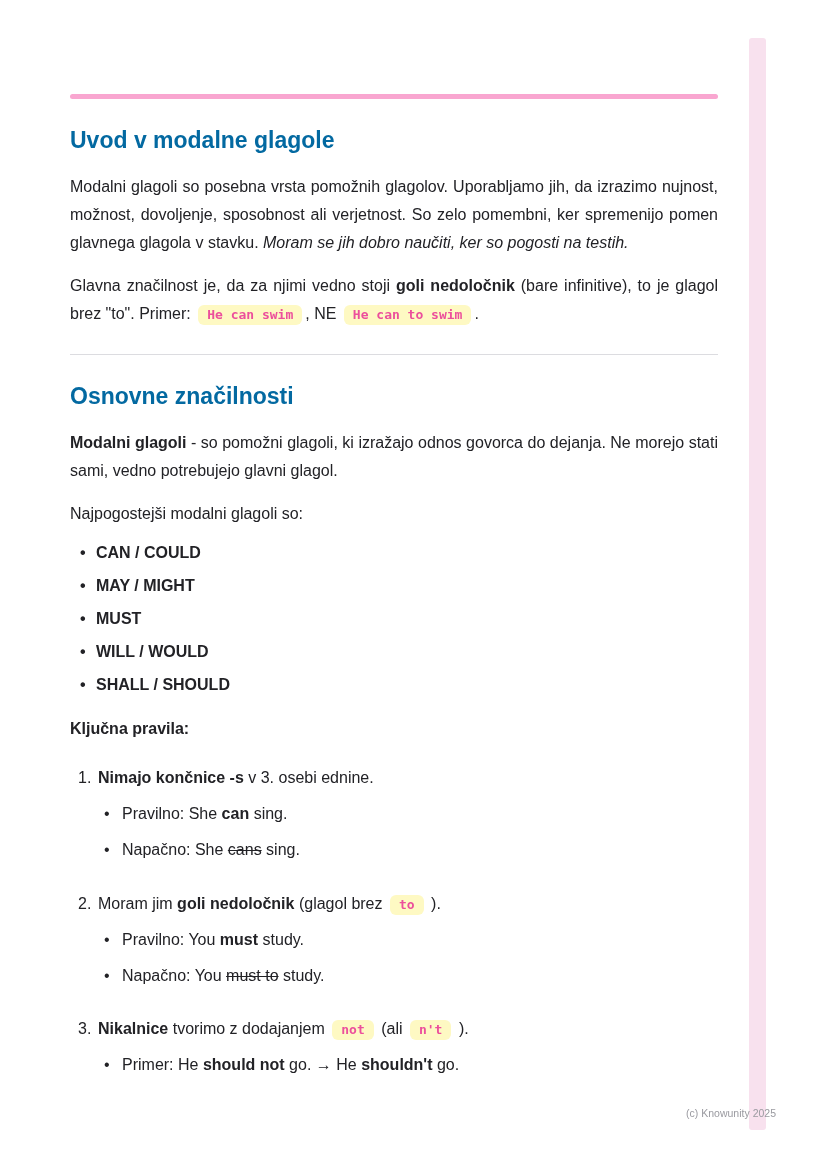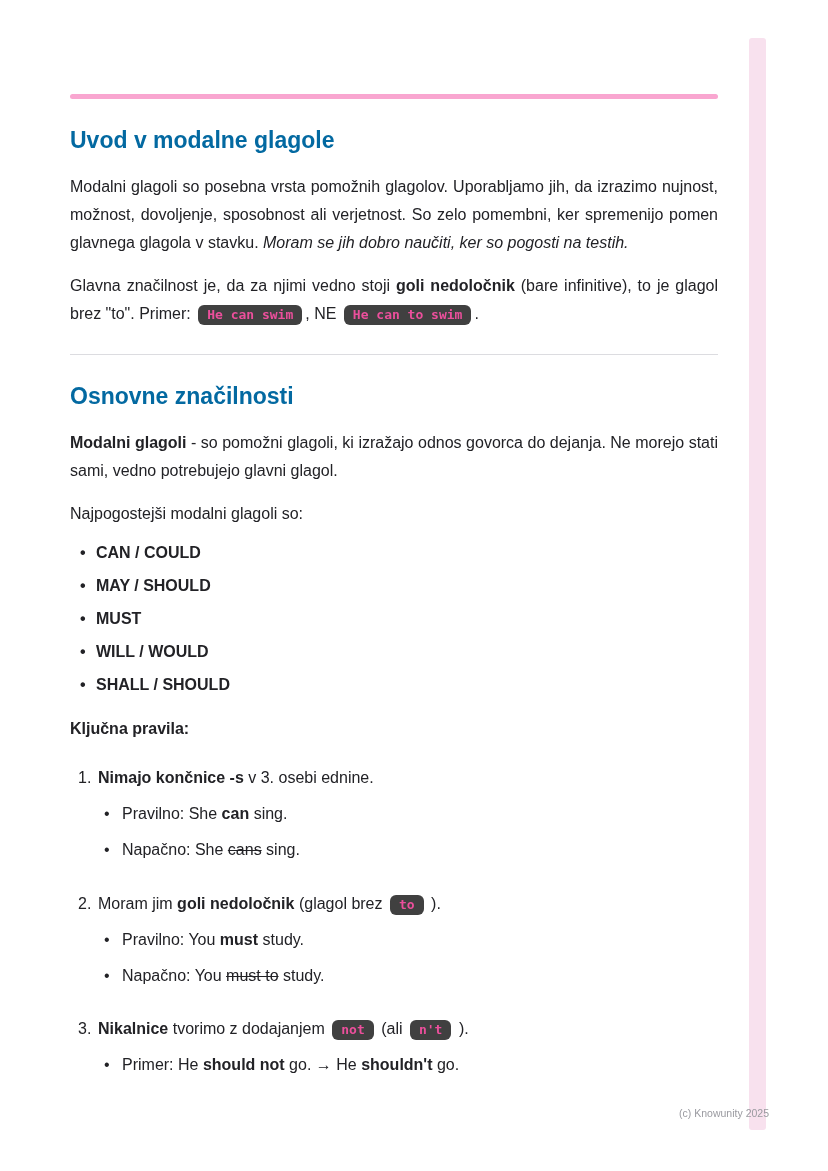--- a/index.html
+++ b/index.html
@@ -24,37 +24,37 @@
   .title-rule { height: 5px; background: #f9a6d0; border-radius: 3px; margin-top: 22px; }
   .section-heading { font-size: 23px; font-weight: 700; color: #0369a1; margin: 28px 0 0 0; }
   .para { font-size: 16px; line-height: 1.75; text-align: justify; margin: 15px 0 0 0; }
   .section-heading + .para { margin-top: 19px; }
   .bold { font-weight: 700; }
   .italic { font-style: italic; }
   .strike { text-decoration: line-through; }
   .inline-code {
     font-family: "DejaVu Sans Mono", monospace;
     font-size: 13px; font-weight: 700;
-    color: #ec4f9c; background: #404040;
+    color: #ec4f9c; background: #fef9c3;
     padding: 2px 9px 3px; border-radius: 6px;
     margin: 0 3px; white-space: nowrap;
   }
   .divider { border: none; border-top: 1px solid #dcdce0; margin: 26px 0 0 0; }
   .modal-list { list-style: none; margin: 16px 0 0 0; padding: 0 0 0 10px; }
   .modal-list li { font-weight: 700; font-size: 16px; margin-top: 15px; padding-left: 16px; position: relative; }
   .modal-list li::before { content: "\2022"; position: absolute; left: 0; }
   .rules-label { font-weight: 700; font-size: 16px; margin-top: 26px; }
   .rule { margin-top: 26px; padding-left: 8px; }
   .rule-main { display: flex; font-size: 16px; line-height: 1.7; }
   .rule-number { width: 20px; flex: 0 0 auto; }
   .rule-text { flex: 1 1 auto; }
   .sub-list { list-style: none; margin: 6px 0 0 0; padding: 0 0 0 26px; }
   .sub-list li { font-size: 16px; line-height: 1.7; margin-top: 9px; padding-left: 18px; position: relative; }
   .sub-list li::before { content: "\2022"; position: absolute; left: 0; }
-  .footer { position: absolute; right: 59px; bottom: 52px; font-size: 10.5px; color: #9a9aa0; }
+  .footer { position: absolute; right: 52px; bottom: 52px; font-size: 10.5px; color: #9a9aa0; }
 </style>
 </head>
 <body>
 
 <div class="edge-strip"></div>
 
 <div class="content">
 
   <div class="title-rule"></div>
 
@@ -66,21 +66,21 @@
 
   <hr class="divider">
 
   <section>
     <h2 class="section-heading">Osnovne značilnosti</h2>
     <p class="para"><span class="bold">Modalni glagoli</span><span> - so pomožni glagoli, ki izražajo odnos govorca do dejanja. Ne morejo stati sami, vedno potrebujejo glavni glagol.</span></p>
     <p class="para">Najpogostejši modalni glagoli so:</p>
 
     <ul class="modal-list">
       <li><span>CAN / COULD</span></li>
-      <li><span>MAY / SHOULD</span></li>
+      <li><span>MAY / MIGHT</span></li>
       <li><span>MUST</span></li>
       <li><span>WILL / WOULD</span></li>
       <li><span>SHALL / SHOULD</span></li>
     </ul>
 
     <p class="rules-label">Ključna pravila:</p>
 
     <div class="rule">
       <div class="rule-main">
         <span class="rule-number">1.</span>

